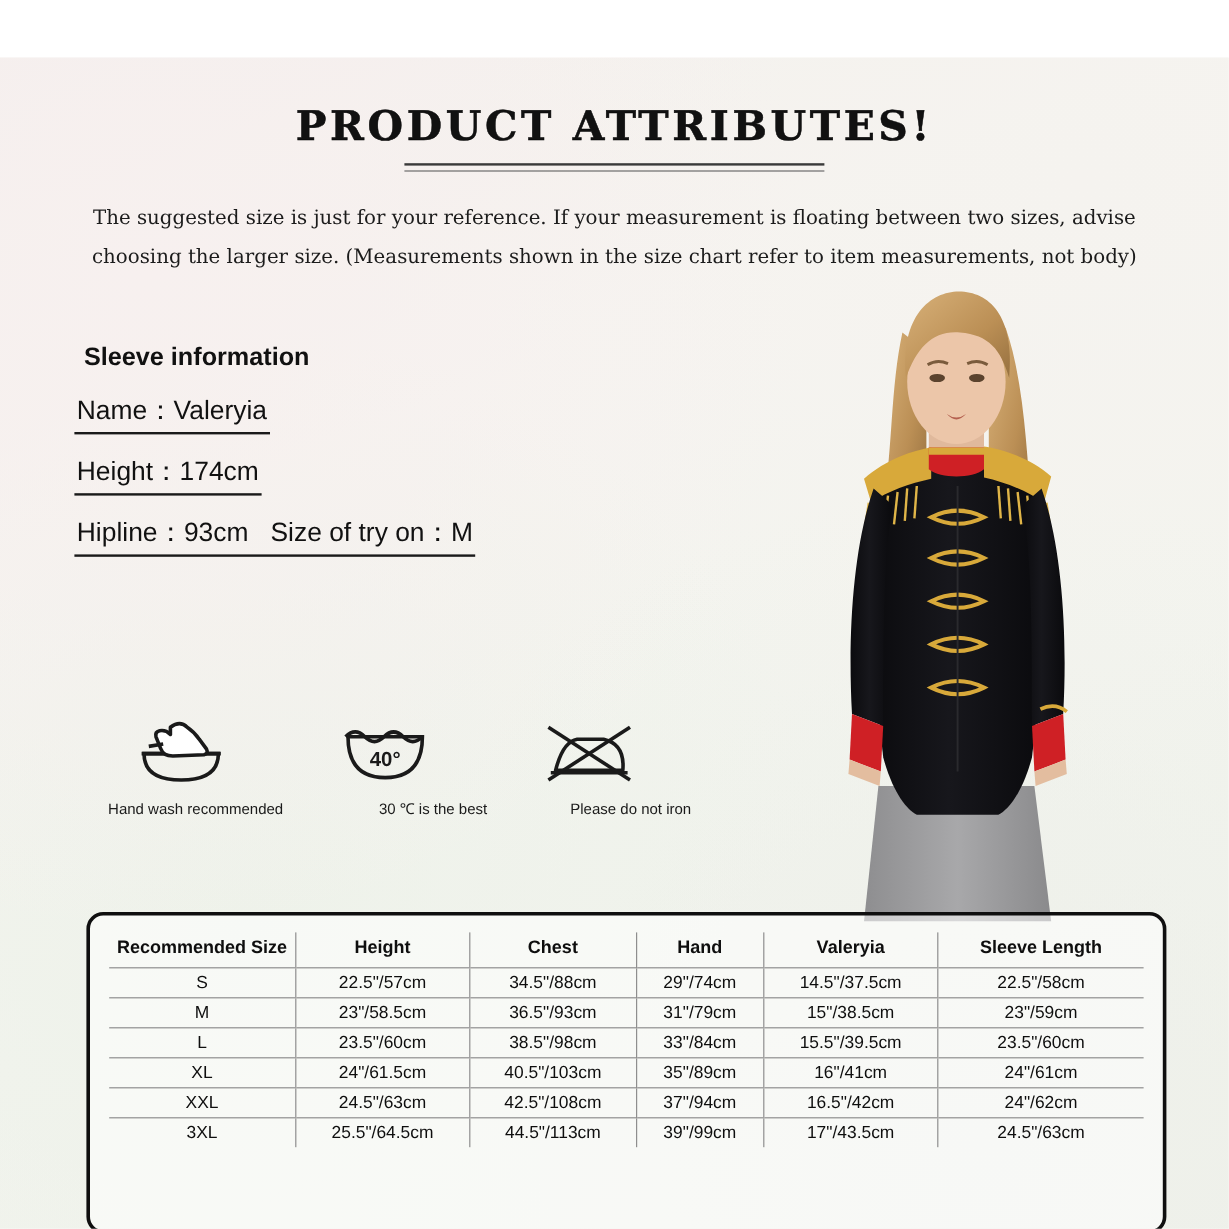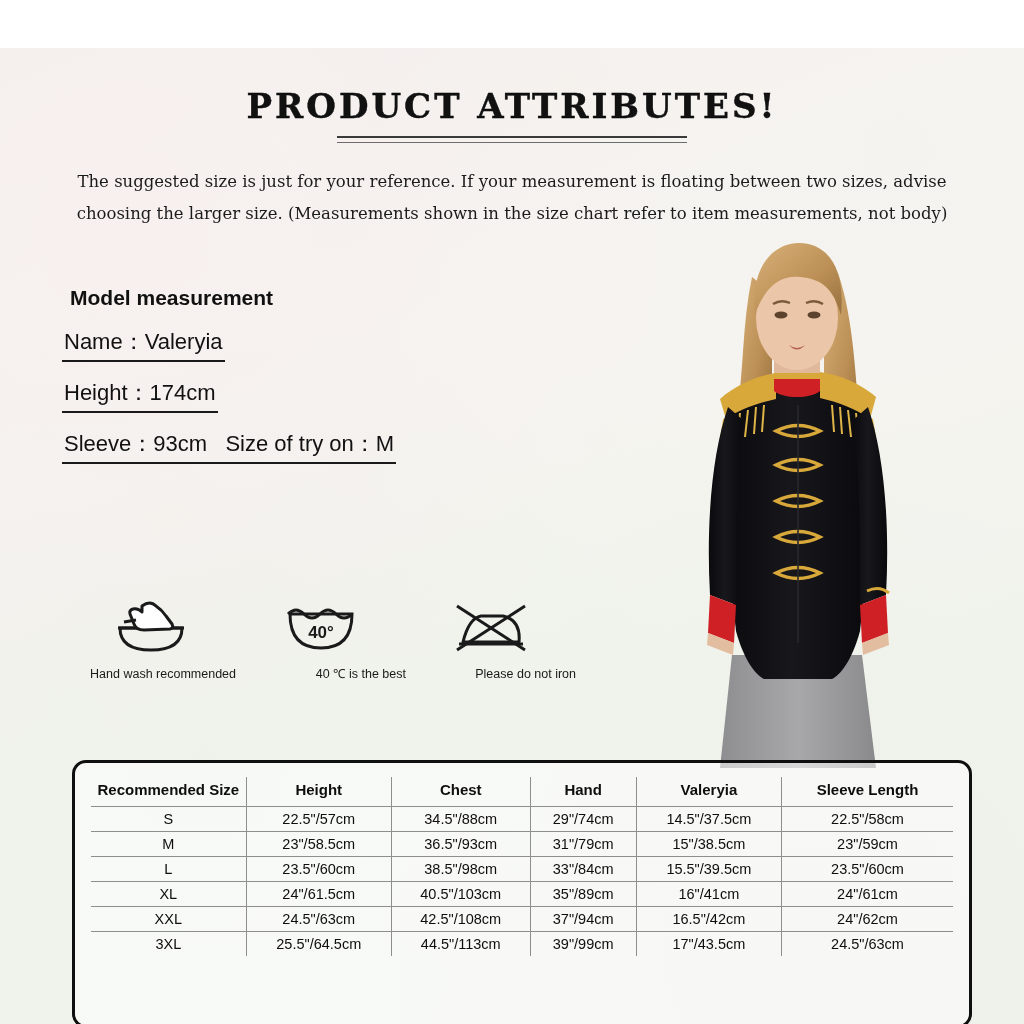--- a/index.html
+++ b/index.html
@@ -274,24 +274,24 @@
 
       <path d="M86 372 L112 382 L110 420 L84 410 Z" fill="#cf2025"></path>
       <path d="M262 372 L236 382 L238 420 L264 410 Z" fill="#cf2025"></path>
       <path d="M84 410 L110 420 L109 432 L83 422 Z" fill="#e3bd9f"></path>
       <path d="M264 410 L238 420 L239 432 L265 422 Z" fill="#e3bd9f"></path>
       <path d="M243 368 q12 -6 22 2" stroke="#d8a93a" stroke-width="3" fill="none"></path>
     </svg>
   </div>
 
   <div class="model-info">
-    <h2>Model measurement</h2>
+    <h2>Sleeve information</h2>
     <span class="model-line">Name：Valeryia</span>
     <span class="model-line">Height：174cm</span>
-    <span class="model-line">Sleeve：93cm   Size of try on：M</span>
+    <span class="model-line">Hipline：93cm   Size of try on：M</span>
   </div>
 
   <div class="care-row">
 
     <div class="care-item">
       <div class="glyph">
         <svg width="78" height="58" viewBox="0 0 78 58" xmlns="http://www.w3.org/2000/svg">
           <path d="M8 30 q0 22 31 22 q31 0 31 -22 Z" fill="none" stroke="#1a1a1a" stroke-width="3"></path>
           <path d="M6 30 h66" stroke="#1a1a1a" stroke-width="3"></path>
           <path d="M30 8 q8 -6 14 0 q6 4 10 10 l6 8 q2 4 -2 5 l-26 1 q-8 0 -10 -6 l-4 -10 q-1 -4 3 -5 q5 -1 9 3 Z" fill="#fff" stroke="#1a1a1a" stroke-width="3" stroke-linejoin="round"></path>
@@ -302,21 +302,21 @@
     </div>
 
     <div class="care-item">
       <div class="glyph">
         <svg width="78" height="58" viewBox="0 0 78 58" xmlns="http://www.w3.org/2000/svg">
           <path d="M8 16 q0 34 31 34 q31 0 31 -34 Z" fill="none" stroke="#1a1a1a" stroke-width="3"></path>
           <path d="M6 16 q8 -8 16 0 q8 8 16 0 q8 -8 16 0 q8 8 16 0" fill="none" stroke="#1a1a1a" stroke-width="3"></path>
           <text x="39" y="40" font-family="Liberation Sans, sans-serif" font-size="17" font-weight="bold" text-anchor="middle" fill="#1a1a1a">40°</text>
         </svg>
       </div>
-      <div class="caption">40 ℃ is the best</div>
+      <div class="caption">30 ℃ is the best</div>
     </div>
 
     <div class="care-item">
       <div class="glyph">
         <svg width="84" height="58" viewBox="0 0 84 58" xmlns="http://www.w3.org/2000/svg">
           <path d="M14 44 h56 q2 -22 -16 -26 h-22 q-12 2 -18 26 Z" fill="none" stroke="#1a1a1a" stroke-width="3" stroke-linejoin="round"></path>
           <path d="M10 46 h64" stroke="#1a1a1a" stroke-width="3"></path>
           <line x1="8" y1="8" x2="76" y2="52" stroke="#1a1a1a" stroke-width="3"></line>
           <line x1="76" y1="8" x2="8" y2="52" stroke="#1a1a1a" stroke-width="3"></line>
         </svg>

